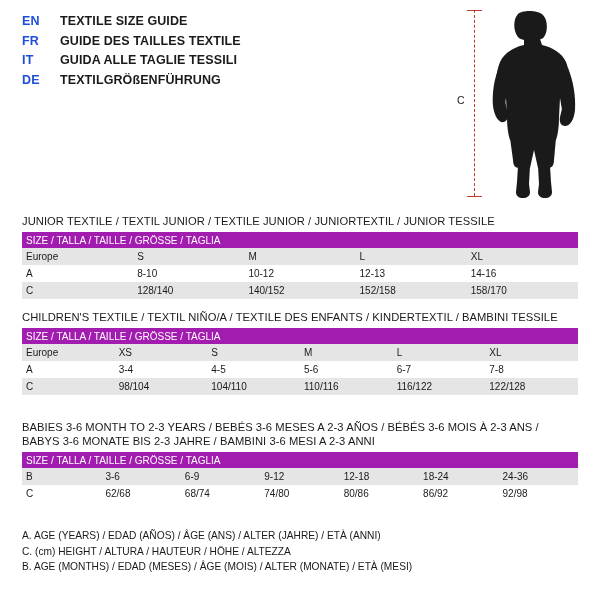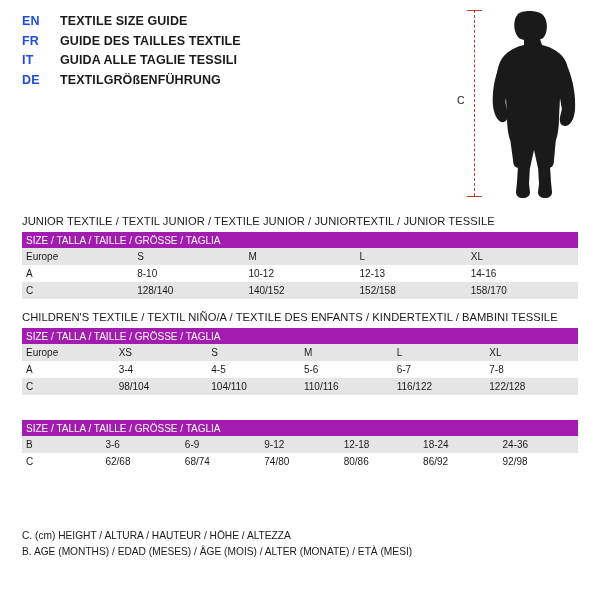--- a/index.html
+++ b/index.html
@@ -260,20 +260,21 @@
           <td>104/110</td>
           <td>110/116</td>
           <td>116/122</td>
           <td>122/128</td>
         </tr>
       </tbody>
     </table>
   </div>
 
   <div class="section" style="top:420px;">
+    <div class="section-title" style="white-space:normal;">BABIES 3-6 MONTH TO 2-3 YEARS / BEBÉS 3-6 MESES A 2-3 AÑOS / BÉBÉS 3-6 MOIS À 2-3 ANS / BABYS 3-6 MONATE BIS 2-3 JAHRE / BAMBINI 3-6 MESI A 2-3 ANNI</div>
     <table class="size-table">
       <tbody>
         <tr class="band">
           <td colspan="7">SIZE / TALLA / TAILLE / GRÖSSE / TAGLIA</td>
         </tr>
         <tr class="shade">
           <td class="firstcol">B</td>
           <td>3-6</td>
           <td>6-9</td>
           <td>9-12</td>
@@ -288,17 +289,18 @@
           <td>74/80</td>
           <td>80/86</td>
           <td>86/92</td>
           <td>92/98</td>
         </tr>
       </tbody>
     </table>
   </div>
 
   <div class="footnotes">
+    <div class="footnote">A. AGE (YEARS) / EDAD (AÑOS) / ÂGE (ANS) / ALTER (JAHRE) / ETÀ (ANNI)</div>
     <div class="footnote">C. (cm) HEIGHT / ALTURA / HAUTEUR / HÖHE / ALTEZZA</div>
     <div class="footnote">B. AGE (MONTHS) / EDAD (MESES) / ÂGE (MOIS) / ALTER (MONATE) / ETÀ (MESI)</div>
   </div>
 
 </div>
 
 </body></html>

